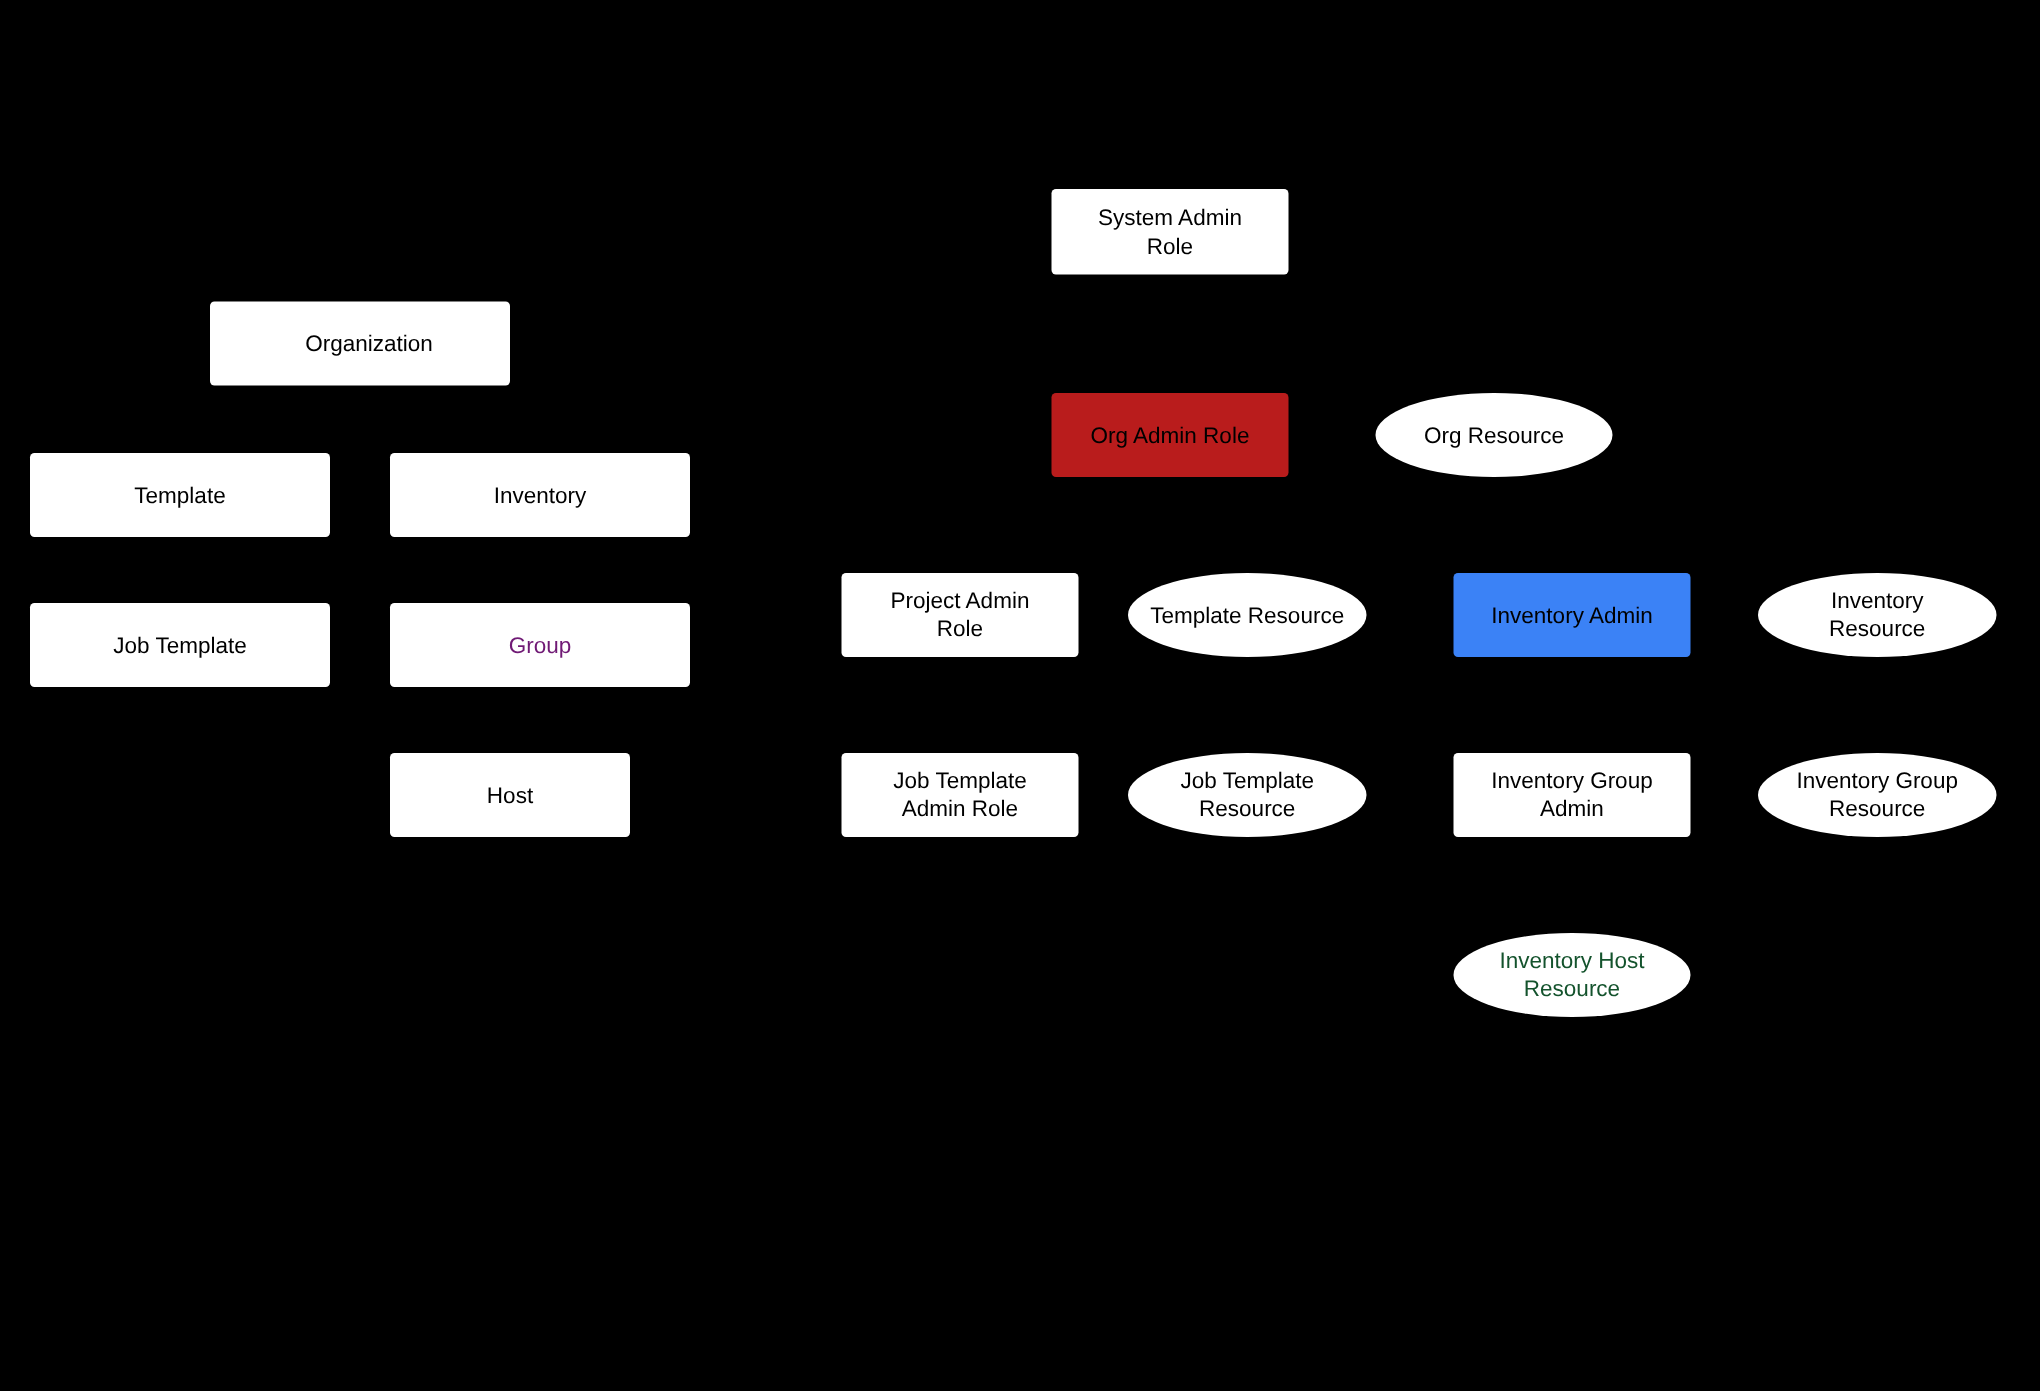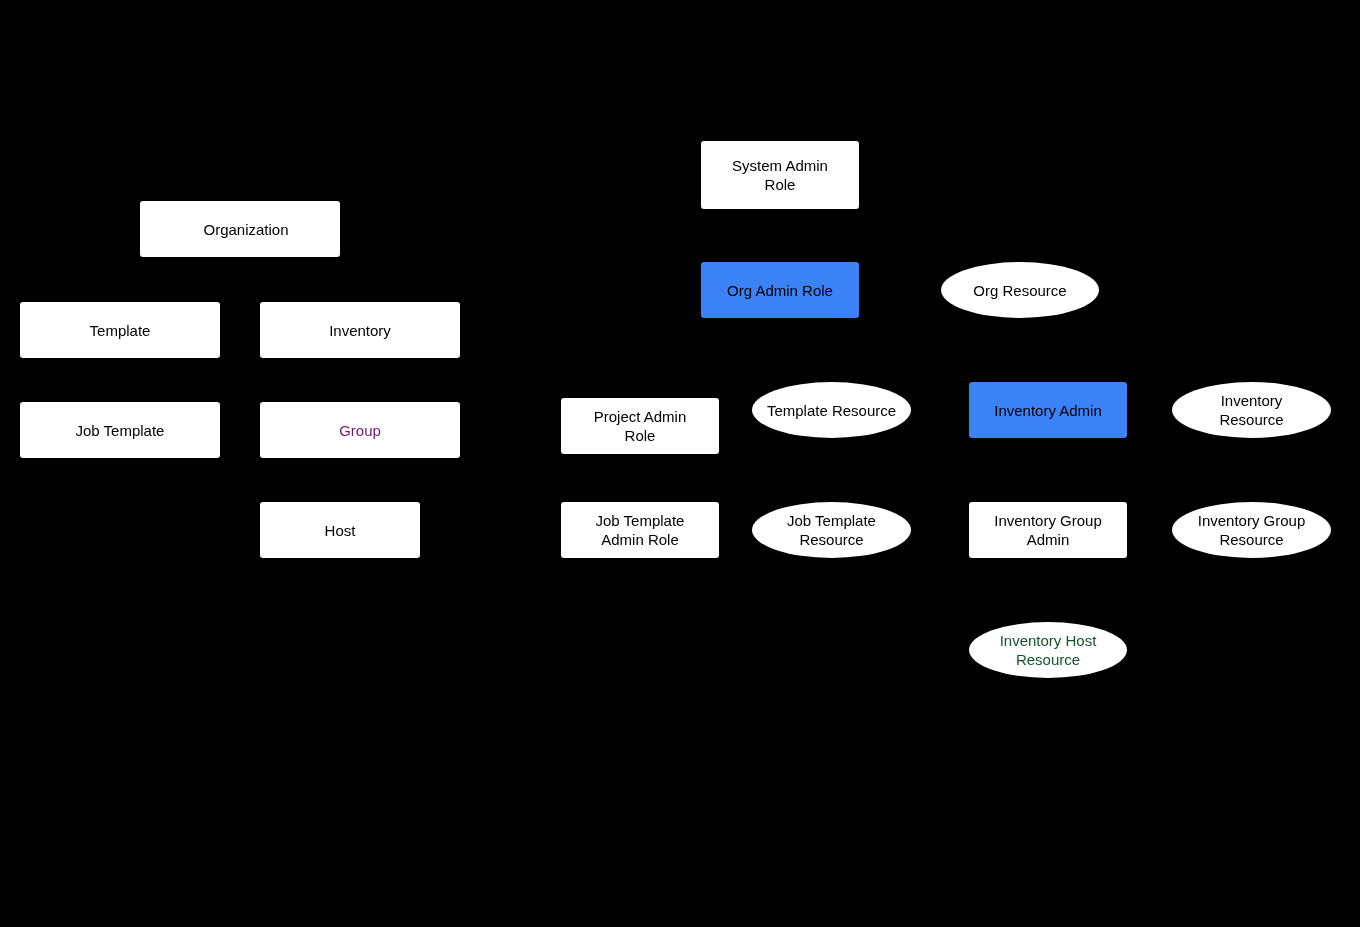--- a/index.html
+++ b/index.html
@@ -45,25 +45,25 @@
 </head>
 <body>
 
 <div id="canvas">
     <div class="node rect" style="left: 140px; top: 201px; width: 200px; height: 56px; background: rgb(255, 255, 255); color: rgb(0, 0, 0); padding-left: 18px;">Organization</div>
     <div class="node rect" style="left: 20px; top: 302px; width: 200px; height: 56px; background: rgb(255, 255, 255); color: rgb(0, 0, 0);">Template</div>
     <div class="node rect" style="left: 260px; top: 302px; width: 200px; height: 56px; background: rgb(255, 255, 255); color: rgb(0, 0, 0);">Inventory</div>
     <div class="node rect" style="left: 20px; top: 402px; width: 200px; height: 56px; background: rgb(255, 255, 255); color: rgb(0, 0, 0);">Job Template</div>
     <div class="node rect" style="left: 260px; top: 402px; width: 200px; height: 56px; background: rgb(255, 255, 255); color: #701a75;">Group</div>
     <div class="node rect" style="left: 260px; top: 502px; width: 160px; height: 56px; background: rgb(255, 255, 255); color: rgb(0, 0, 0);">Host</div>
-    <div class="node rect" style="left: 701px; top: 141px; width: 158px; height: 68px; background: rgb(255, 255, 255); color: rgb(0, 0, 0);">System Admin
+    <div class="node rect" style="left: 701px; top: 126px; width: 158px; height: 57px; background: rgb(255, 255, 255); color: rgb(0, 0, 0);">System Admin
 Role</div>
-    <div class="node rect" style="left: 701px; top: 262px; width: 158px; height: 56px; background: #3b82f6; color: rgb(0, 0, 0);">Org Admin Role</div>
-    <div class="node ellipse" style="left: 941px; top: 262px; width: 158px; height: 56px; background: rgb(255, 255, 255); color: rgb(0, 0, 0);">Org Resource</div>
-    <div class="node rect" style="left: 561px; top: 382px; width: 158px; height: 56px; background: rgb(255, 255, 255); color: rgb(0, 0, 0); margin-top: 16px;">Project Admin
+    <div class="node rect" style="left: 701px; top: 262px; width: 158px; height: 56px; background: #b91c1c; color: rgb(0, 0, 0);">Org Admin Role</div>
+    <div class="node ellipse" style="left: 917px; top: 262px; width: 158px; height: 56px; background: rgb(255, 255, 255); color: rgb(0, 0, 0);">Org Resource</div>
+    <div class="node rect" style="left: 561px; top: 382px; width: 158px; height: 56px; background: rgb(255, 255, 255); color: rgb(0, 0, 0);">Project Admin
 Role</div>
     <div class="node ellipse" style="left: 752px; top: 382px; width: 159px; height: 56px; background: rgb(255, 255, 255); color: rgb(0, 0, 0);">Template Resource</div>
     <div class="node rect" style="left: 969px; top: 382px; width: 158px; height: 56px; background: #3b82f6; color: rgb(0, 0, 0);">Inventory Admin</div>
     <div class="node ellipse" style="left: 1172px; top: 382px; width: 159px; height: 56px; background: rgb(255, 255, 255); color: rgb(0, 0, 0);">Inventory
 Resource</div>
     <div class="node rect" style="left: 561px; top: 502px; width: 158px; height: 56px; background: rgb(255, 255, 255); color: rgb(0, 0, 0);">Job Template
 Admin Role</div>
     <div class="node ellipse" style="left: 752px; top: 502px; width: 159px; height: 56px; background: rgb(255, 255, 255); color: rgb(0, 0, 0);">Job Template
 Resource</div>
     <div class="node rect" style="left: 969px; top: 502px; width: 158px; height: 56px; background: rgb(255, 255, 255); color: rgb(0, 0, 0);">Inventory Group

